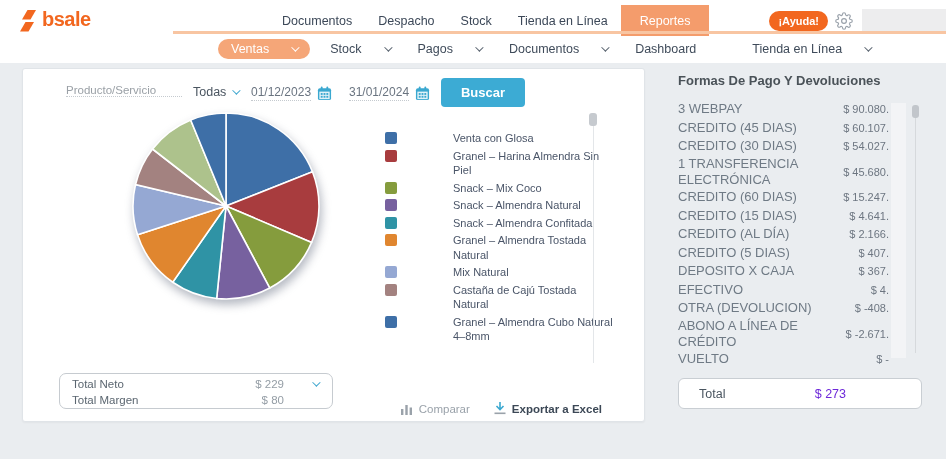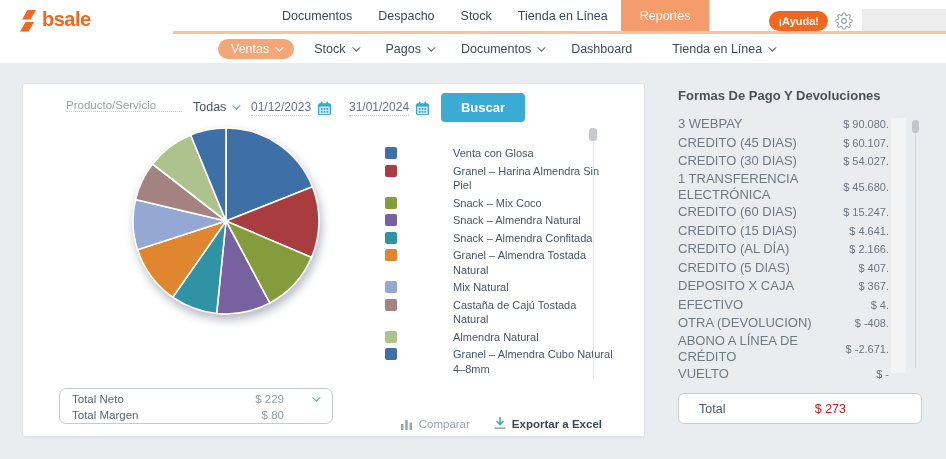--- a/index.html
+++ b/index.html
@@ -2,41 +2,41 @@
 <html><head>
 <meta charset="utf-8">
 <style>
   * { margin:0; padding:0; box-sizing:border-box; }
   html,body { background:#dfe3e7; }
   body { font-family:"Liberation Sans","DejaVu Sans",sans-serif; }
   #app { position:relative; width:946px; height:459px; background:#eaedf0; overflow:hidden; margin:0 auto; }
 
   
   .header { position:absolute; left:0; top:0; width:946px; height:34px; background:#fff; z-index:5; }
-  .header-row { position:absolute; left:0; top:0; width:946px; height:41px; display:flex; }
+  .header-row { position:absolute; left:0; top:0; width:946px; height:41px; display:flex; align-items:center; }
   .underline { position:absolute; left:173px; right:0; top:31px; height:3px; background:#f8c5a2; }
   .brand { display:flex; align-items:center; margin-left:20px; gap:5px; }
   .brand-text { color:#f2671f; font-size:20px; font-weight:bold; letter-spacing:-0.5px; line-height:1; padding-bottom:3px;}
   .top-nav { display:flex; align-items:center; margin-left:auto; height:31px; }
   .top-nav-item { padding:0 13px; font-size:12.5px; color:#3c4858; height:31px; display:flex; align-items:center; cursor:pointer; }
   .top-nav-item.active { background:#f49c6c; color:#fff; padding:12px 19px; }
   .header-right { display:flex; align-items:center; margin-left:60px; gap:7px; }
   .help-btn { background:#f2671f; color:#fff; font-size:11px; font-weight:bold; border:none; border-radius:11px; padding:4px 9px; cursor:pointer; }
   .gear { width:18px; height:18px; color:#9aa2ab; }
   .account-box { width:84px; height:24px; background:#ededee; margin-left:2px; }
 
   
   .subnav { position:absolute; left:0; top:34px; width:946px; height:29px; background:#fff; display:flex; align-items:center; padding-left:218px; gap:12px; z-index:4; }
-  .subnav-item { display:flex; align-items:center; gap:6px; font-size:12.5px; color:#3f4b5a; padding:3px 8px; cursor:pointer; }
+  .subnav-item { display:flex; align-items:center; gap:22px; font-size:12.5px; color:#3f4b5a; padding:3px 8px; cursor:pointer; }
   .subnav-item.active { background:#f5a678; color:#fff; border-radius:13px; padding:3px 13px; }
   .chev { width:6px; height:6px; border-right:1.5px solid #55606c; border-bottom:1.5px solid #55606c; transform:rotate(45deg) translateY(-2px); display:inline-block; }
   .subnav-item.active .chev { border-color:#fff; }
 
   
-  .main { position:absolute; left:0; top:63px; width:946px; height:396px;text-decoration:underline; }
+  .main { position:absolute; left:0; top:48px; width:946px; height:396px;text-decoration:underline; }
 
   
   .card { position:absolute; left:22px; top:20px; width:623px; height:354px; background:#fff; border:1px solid #e0e4e8; border-radius:3px; box-shadow:0 1px 2px rgba(0,0,0,0.04); }
   .prod-input { position:absolute; left:43px; top:15px; width:116px; border:none; border-bottom:1px dotted #c5cacf; font-size:11.5px; color:#6a7480; background:transparent; outline:none; font-family:inherit; }
   .prod-input::placeholder { color:#9aa0a6; }
   .sel-todas { position:absolute; left:170px; top:16px; font-size:12.5px; color:#4a5560; display:flex; align-items:center; gap:6px; cursor:pointer; }
   .chev-blue { width:6px; height:6px; border-right:1.5px solid #3da6cf; border-bottom:1.5px solid #3da6cf; transform:rotate(45deg) translateY(-2px); display:inline-block; }
   .date-field { position:absolute; top:16px; font-size:12px; color:#6a7480; display:flex; align-items:center; gap:6px; cursor:pointer; }
   .date-text { border-bottom:1px dotted #c5cacf; padding-bottom:1px; }
   .cal-icon { width:15px; height:15px; }
@@ -69,21 +69,21 @@
   .pay-title { position:absolute; left:22px; top:25px; font-size:13px; color:#4a5258; font-weight:bold; }
   .pay-list { position:absolute; left:22px; top:52px; width:211px; }
   .pay-row { display:flex; justify-content:space-between; align-items:center; min-height:18.5px; }
   .pay-label { font-size:13px; color:#6f7a85; max-width:140px; line-height:1.25; }
   .pay-value { font-size:11px; color:#6d7681; white-space:nowrap; }
   .pay-track { position:absolute; left:235px; top:55px; width:15px; height:255px; background:#f3f4f6; }
   .pay-scroll-line { position:absolute; left:259px; top:57px; width:1px; height:248px; background:#d6d9dc; }
   .pay-scroll-thumb { position:absolute; left:256px; top:57px; width:7px; height:13px; background:#c2c6cb; border-radius:3px; cursor:grab; }
   .pay-total-box { position:absolute; left:22px; top:330px; width:244px; height:31px; background:#fff; border:1px solid #c9ced3; border-radius:6px; display:flex; align-items:center; padding:0 20px; }
   .pay-total-label { font-size:12.5px; color:#4a5560; }
-  .pay-total-value { margin-left:auto; margin-right:55px; font-size:12.5px; color:#b91c1c; }
+  .pay-total-value { margin-left:auto; margin-right:55px; font-size:12.5px; color:#6d28d9; }
 </style>
 </head>
 <body>
 
 <div id="app">
 
   <div class="header">
     <div class="header-row">
       <div class="brand">
         <svg width="17" height="22" viewBox="0 0 17 22">
@@ -258,24 +258,20 @@
           <div class="legend-item">
             <span class="legend-swatch" style="background: rgb(149, 168, 211);"></span>
             <span class="legend-label">Mix Natural</span>
           </div>
 
           <div class="legend-item">
             <span class="legend-swatch" style="background: rgb(163, 130, 128);"></span>
             <span class="legend-label">Castaña de Cajú Tostada Natural</span>
           </div>
 
-          <div class="legend-item">
-            <span class="legend-swatch" style="background: rgb(173, 194, 140);"></span>
-            <span class="legend-label">Almendra Natural</span>
-          </div>
 
           <div class="legend-item">
             <span class="legend-swatch" style="background: rgb(62, 111, 167);"></span>
             <span class="legend-label">Granel – Almendra Cubo Natural 4–8mm</span>
           </div>
         </div>
 
       <div class="card-scroll-line"></div>
       <div class="card-scroll-thumb"></div>
 

